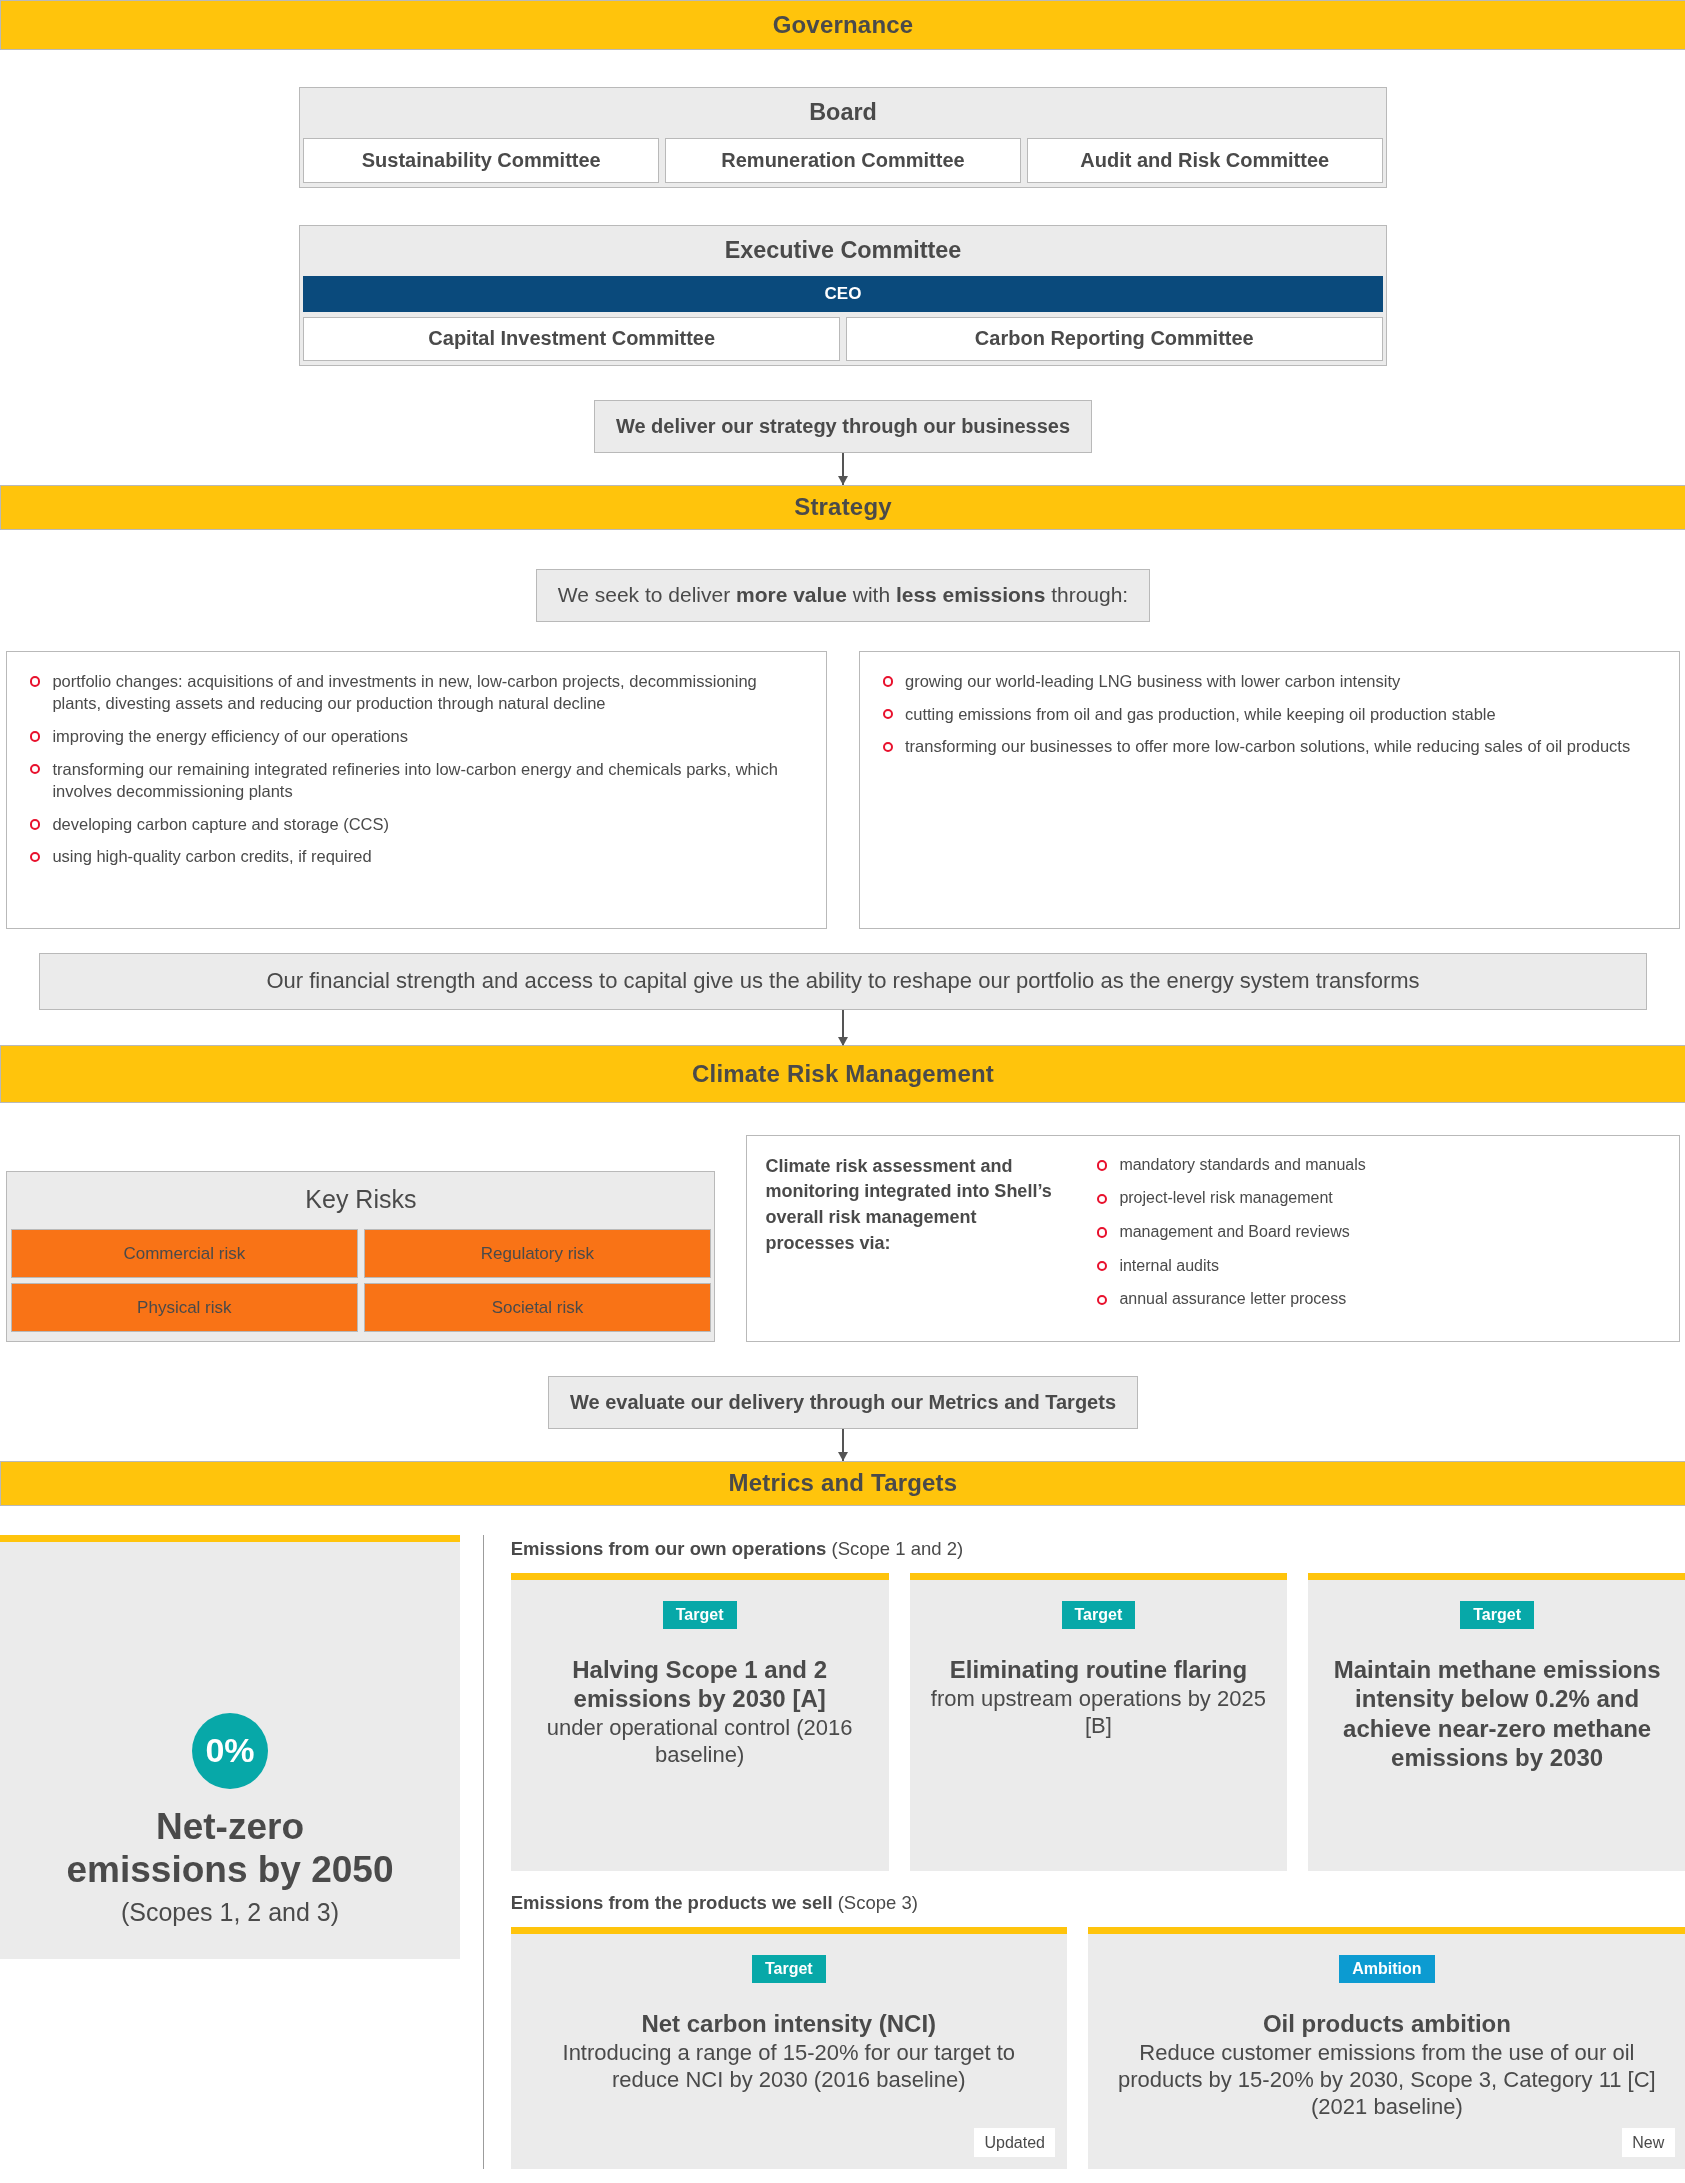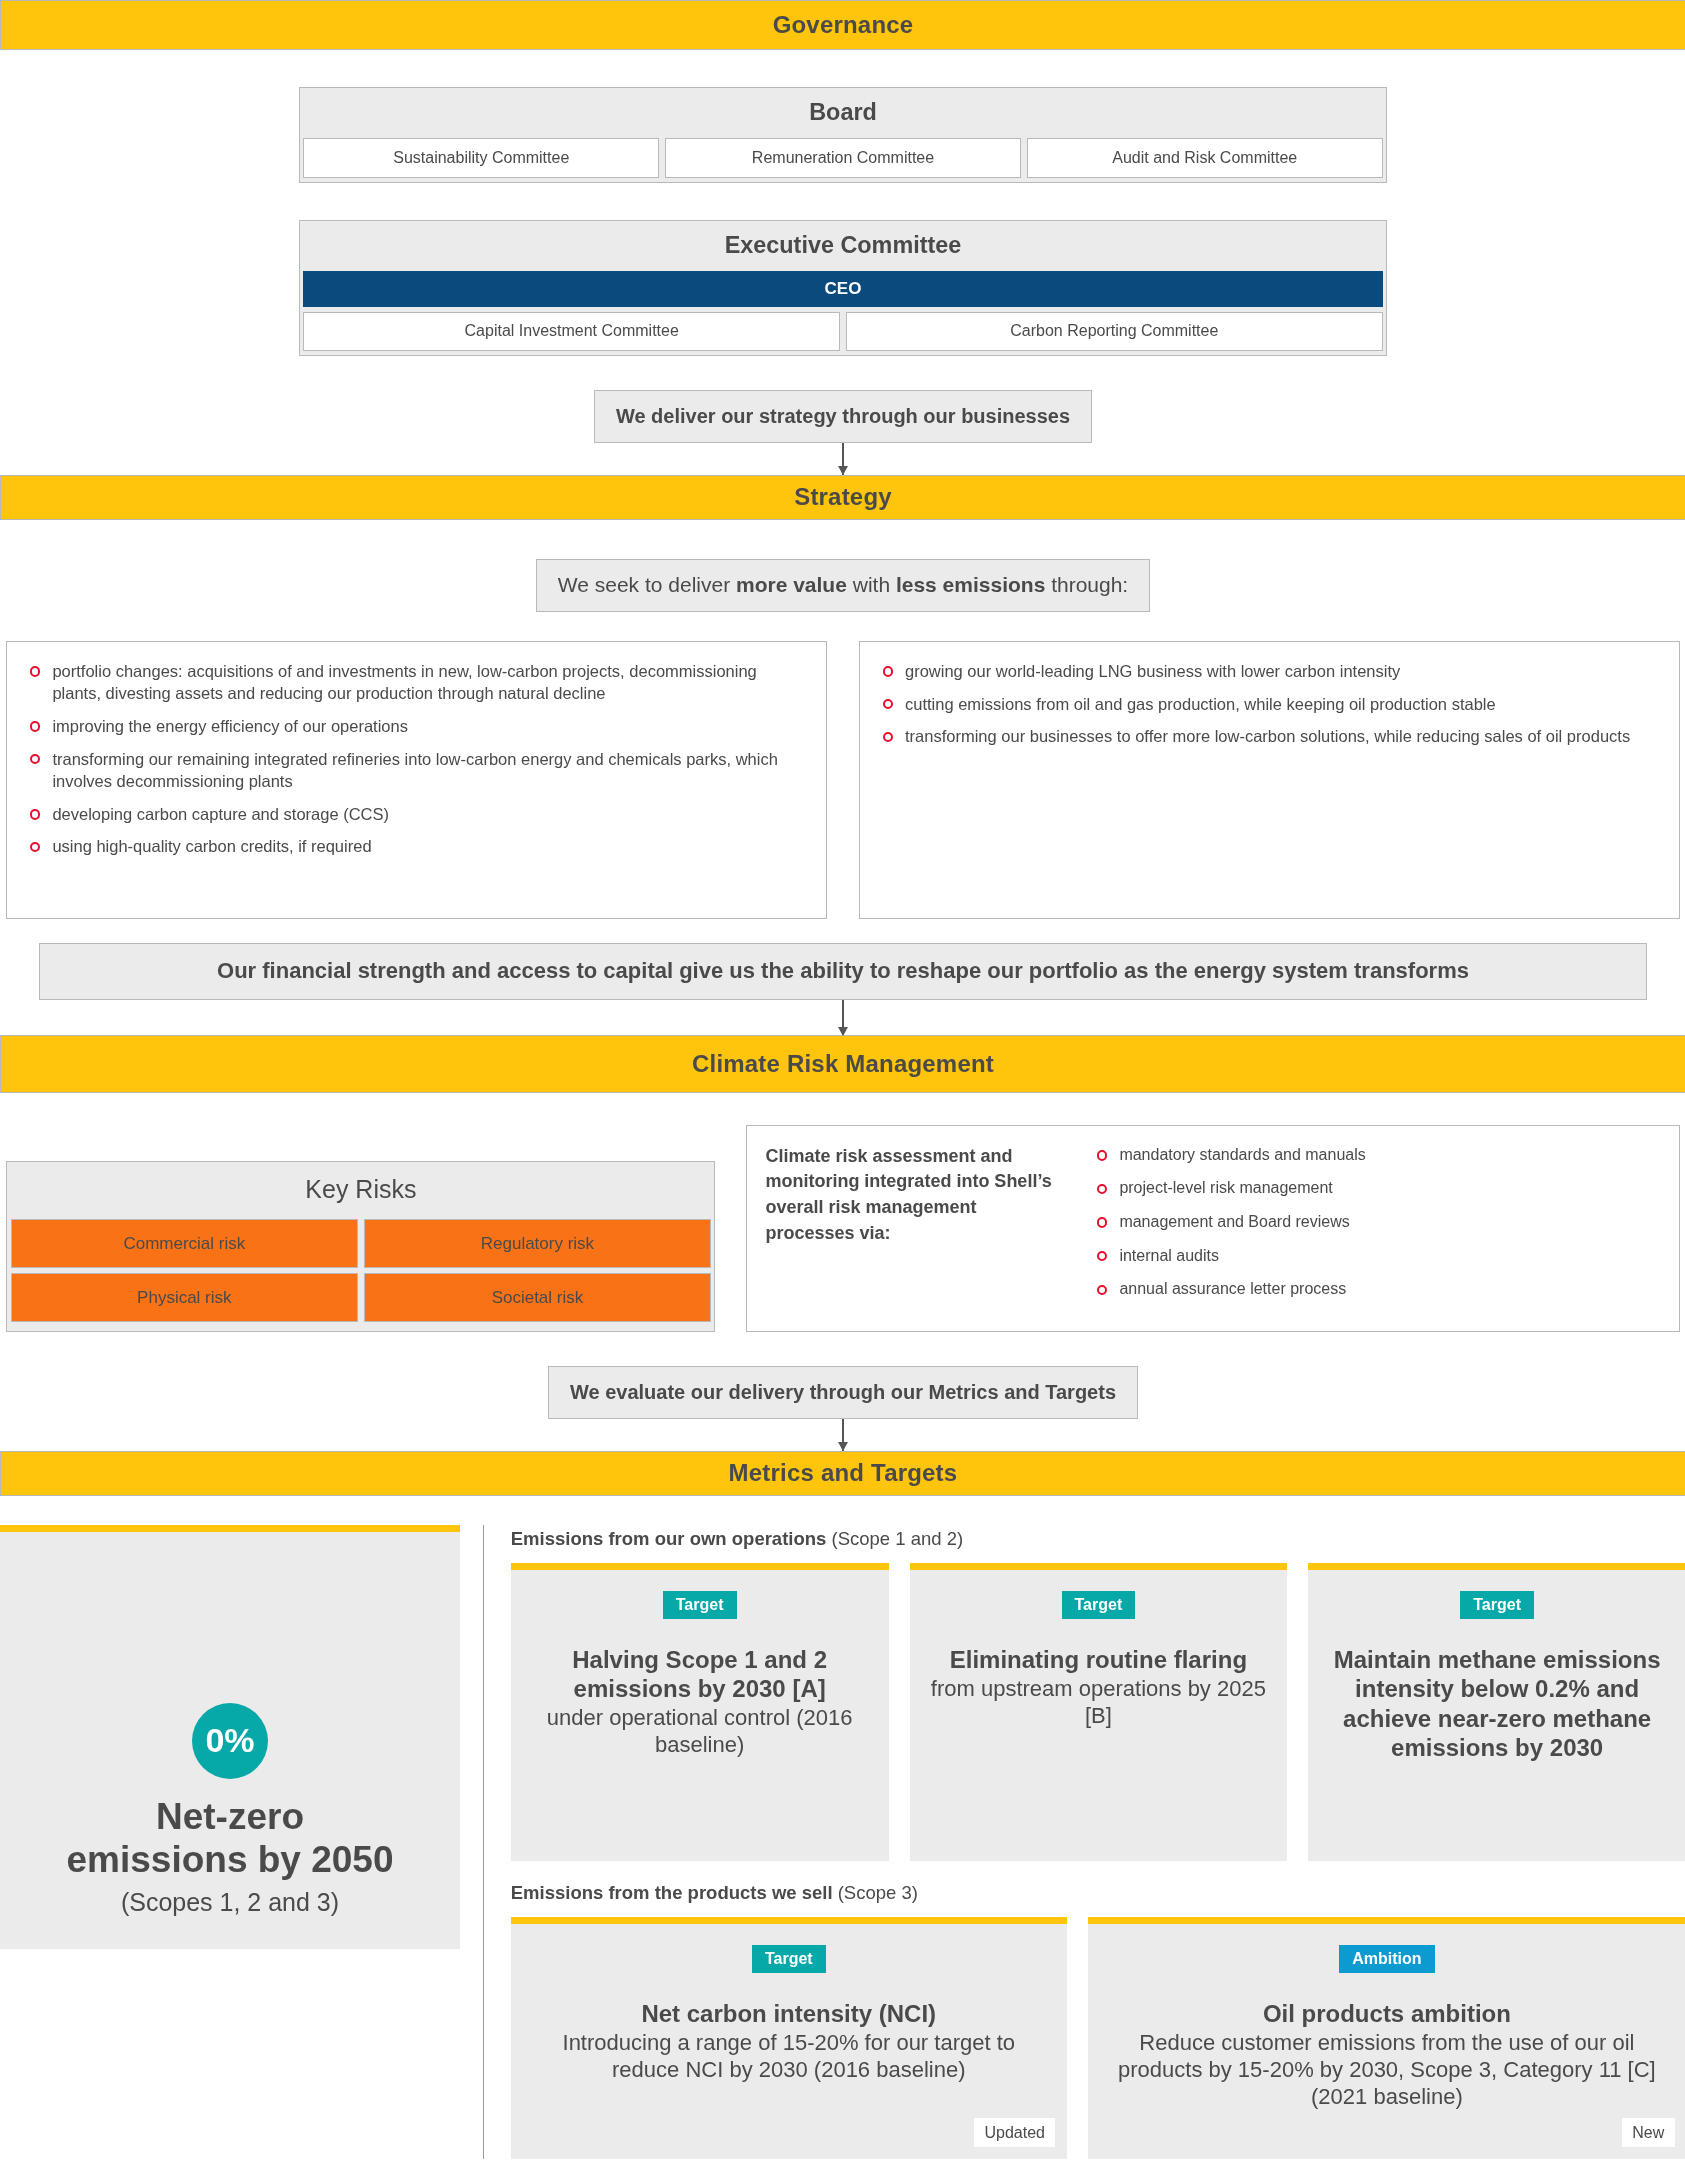--- a/index.html
+++ b/index.html
@@ -53,22 +53,22 @@
   }
   .gov-row {
     display: flex;
     gap: 5.6px;
   }
   .gov-cell {
     flex: 1;
     background: #ffffff;
     border: 0.8px solid #b9b9b9;
     text-align: center;
-    font-size: 16px;
-    font-weight: normal;
+    font-size: 20px;
+    font-weight: bold;
     color: #4a4a4a;
     padding: 9.7px 3.2px;
   }
   .ceo-bar {
     background: #0a4a7c;
     color: #ffffff;
     text-align: center;
     font-size: 17px;
     font-weight: bold;
     padding: 8px 0;
@@ -140,21 +140,21 @@
     border: 2.4px solid #e8112d;
   }
 
   
   .wide-statement {
     margin: 0 39px;
     background: #ebebeb;
     border: 0.8px solid #b9b9b9;
     text-align: center;
     font-size: 22px;
-    font-weight: bold;
+    font-weight: normal;
     color: #4a4a4a;
     padding: 14.5px 8px;
   }
 
   
   .crm-row {
     display: flex;
     gap: 31px;
     padding: 0 6.4px;
     align-items: flex-end;

